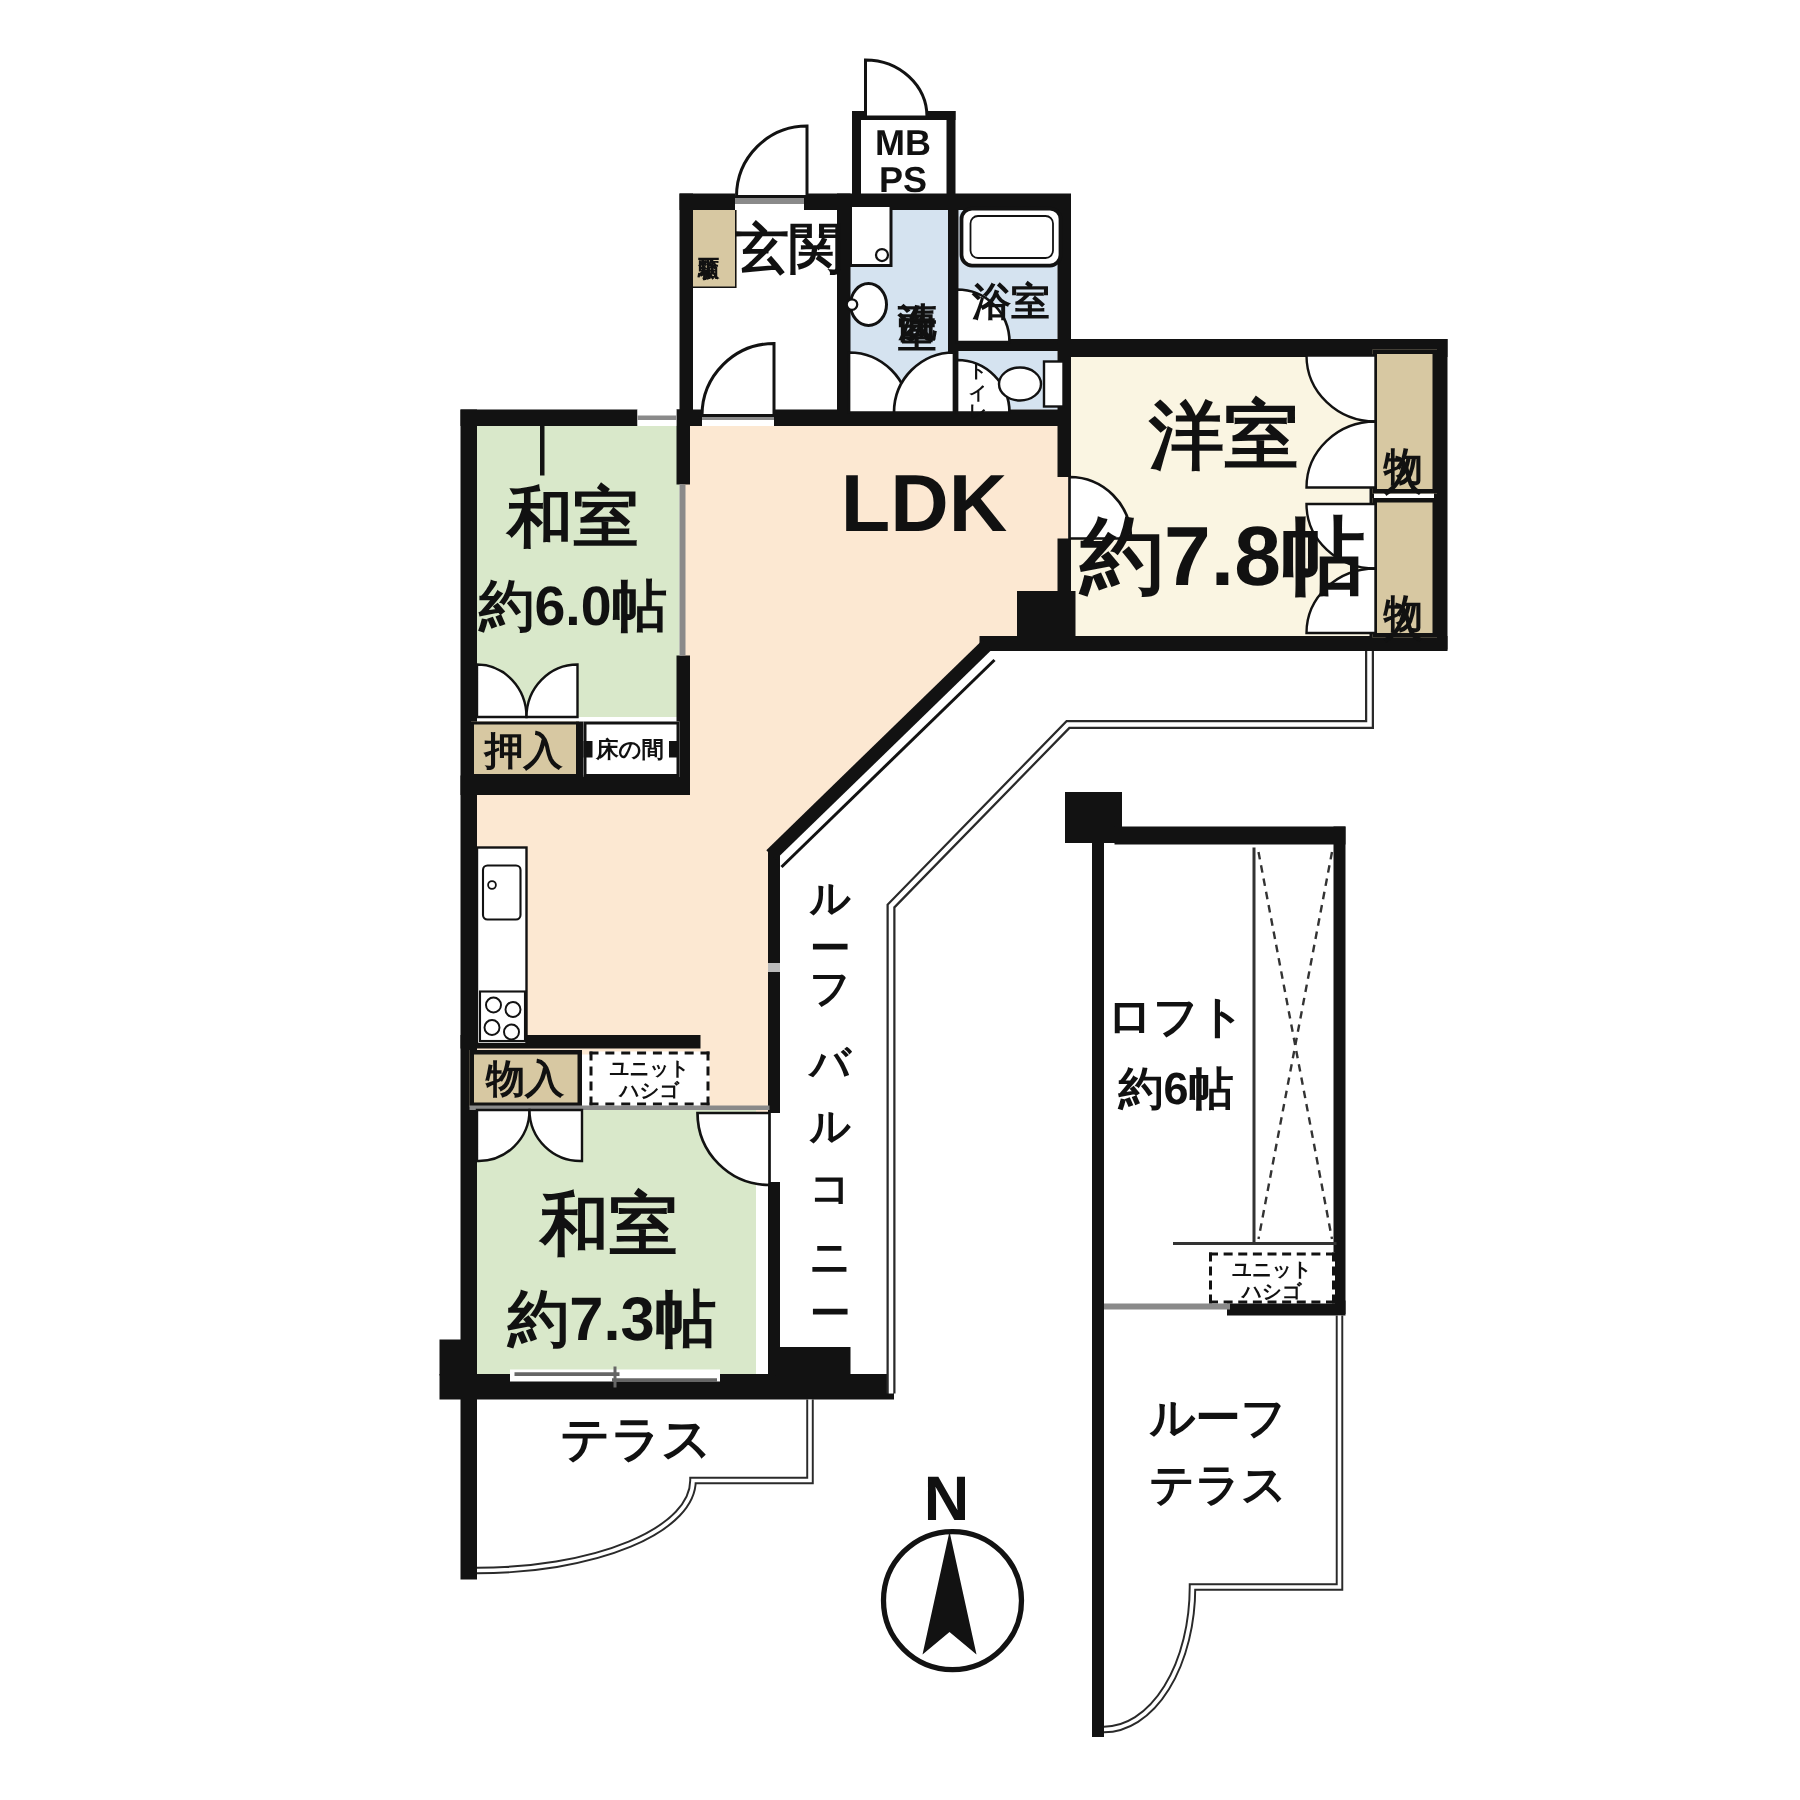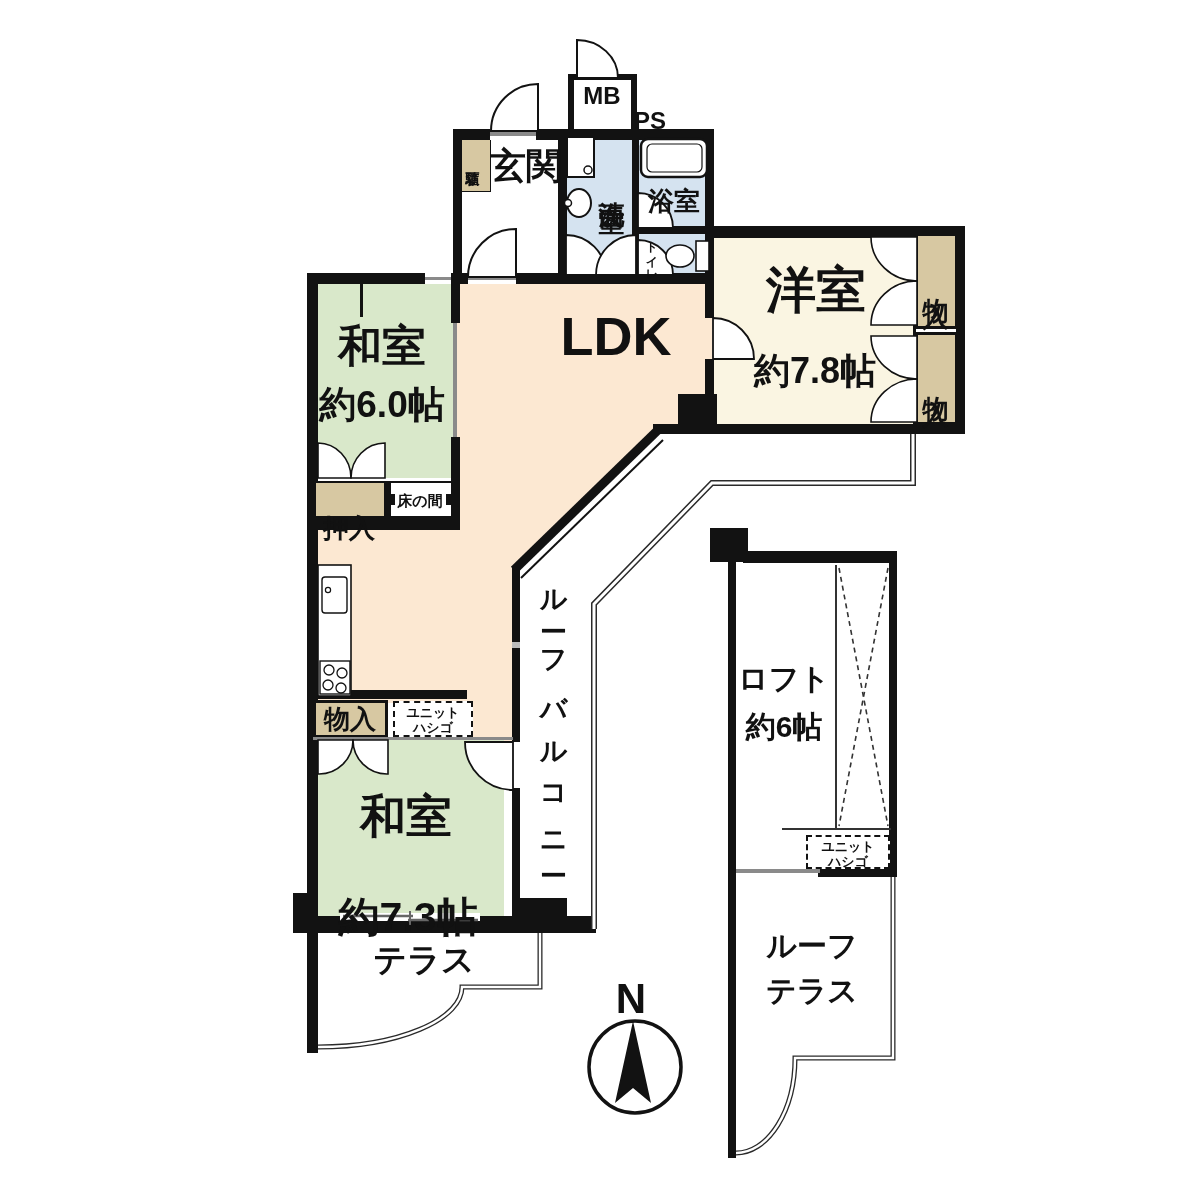--- a/index.html
+++ b/index.html
@@ -188,42 +188,42 @@
       <polygon points="633,1021 651,1103 633,1088 615,1103" fill="#121212"></polygon>
     </g>
   </svg>
 
   <div class="lbl" style="left:616px;top:336px;font-size:54px;">LDK</div>
 
   <div class="lbl" style="left:382px;top:346px;font-size:44px;">和室</div>
   <div class="lbl" style="left:382px;top:404px;font-size:37px;">約6.0帖</div>
 
   <div class="lbl" style="left:406px;top:816px;font-size:46px;">和室</div>
-  <div class="lbl" style="left:408px;top:917px;font-size:41px;">約7.3帖</div>
+  <div class="lbl" style="left:408px;top:880px;font-size:41px;">約7.3帖</div>
 
   <div class="lbl" style="left:816px;top:290px;font-size:50px;">洋室</div>
-  <div class="lbl" style="left:815px;top:371px;font-size:36px;">約7.8帖</div>
+  <div class="lbl" style="left:815px;top:371px;font-size:56px;">約7.8帖</div>
 
   <div class="lbl" style="left:784px;top:679px;font-size:30px;">ロフト</div>
   <div class="lbl" style="left:784px;top:727px;font-size:30px;">約6帖</div>
 
   <div class="vlbl" style="left:553px;top:723px;font-size:27px;letter-spacing:15px;">ルーフバルコニー</div>
   <div class="lbl" style="left:812px;top:946px;font-size:30px;font-family:Liberation Serif, serif;">ルーフ</div>
   <div class="lbl" style="left:812px;top:991px;font-size:30px;">テラス</div>
   <div class="lbl" style="left:424px;top:959px;font-size:33px;">テラス</div>
 
   <div class="lbl" style="left:526px;top:166px;font-size:36px;">玄関</div>
   <div class="vlbl" style="left:473px;top:161px;font-size:14px;">下駄箱</div>
   <div class="vlbl" style="left:612px;top:185px;font-size:26px;letter-spacing:3px;">洗面室</div>
   <div class="lbl" style="left:674px;top:201px;font-size:26px;">浴室</div>
   <div class="vlbl" style="left:652px;top:254px;font-size:12px;">トイレ</div>
   <div class="lbl" style="left:602px;top:96px;font-size:24px;">MB</div>
-  <div class="lbl" style="left:602px;top:121px;font-size:24px;margin-left:48px;">PS</div>
-
-  <div class="lbl" style="left:349px;top:528px;font-size:26px;">押入</div>
+  <div class="lbl" style="left:602px;top:121px;font-size:24px;">PS</div>
+
+  <div class="lbl" style="left:349px;top:500px;font-size:26px;">押入</div>
   <div class="lbl" style="left:420px;top:500px;font-size:15px;">床の間</div>
   <div class="lbl" style="left:350px;top:719px;font-size:26px;">物入</div>
   <div class="vlbl" style="left:936px;top:281px;font-size:26px;letter-spacing:4px;">物入</div>
   <div class="vlbl" style="left:936px;top:379px;font-size:26px;letter-spacing:4px;">物入</div>
   <div class="lbl" style="left:433px;top:712px;font-size:13px;">ユニット</div>
   <div class="lbl" style="left:433px;top:727px;font-size:13px;">ハシゴ</div>
   <div class="lbl" style="left:848px;top:846px;font-size:13px;">ユニット</div>
   <div class="lbl" style="left:848px;top:861px;font-size:13px;">ハシゴ</div>
 
   <div class="lbl" style="left:631px;top:999px;font-size:42px;">N</div>

